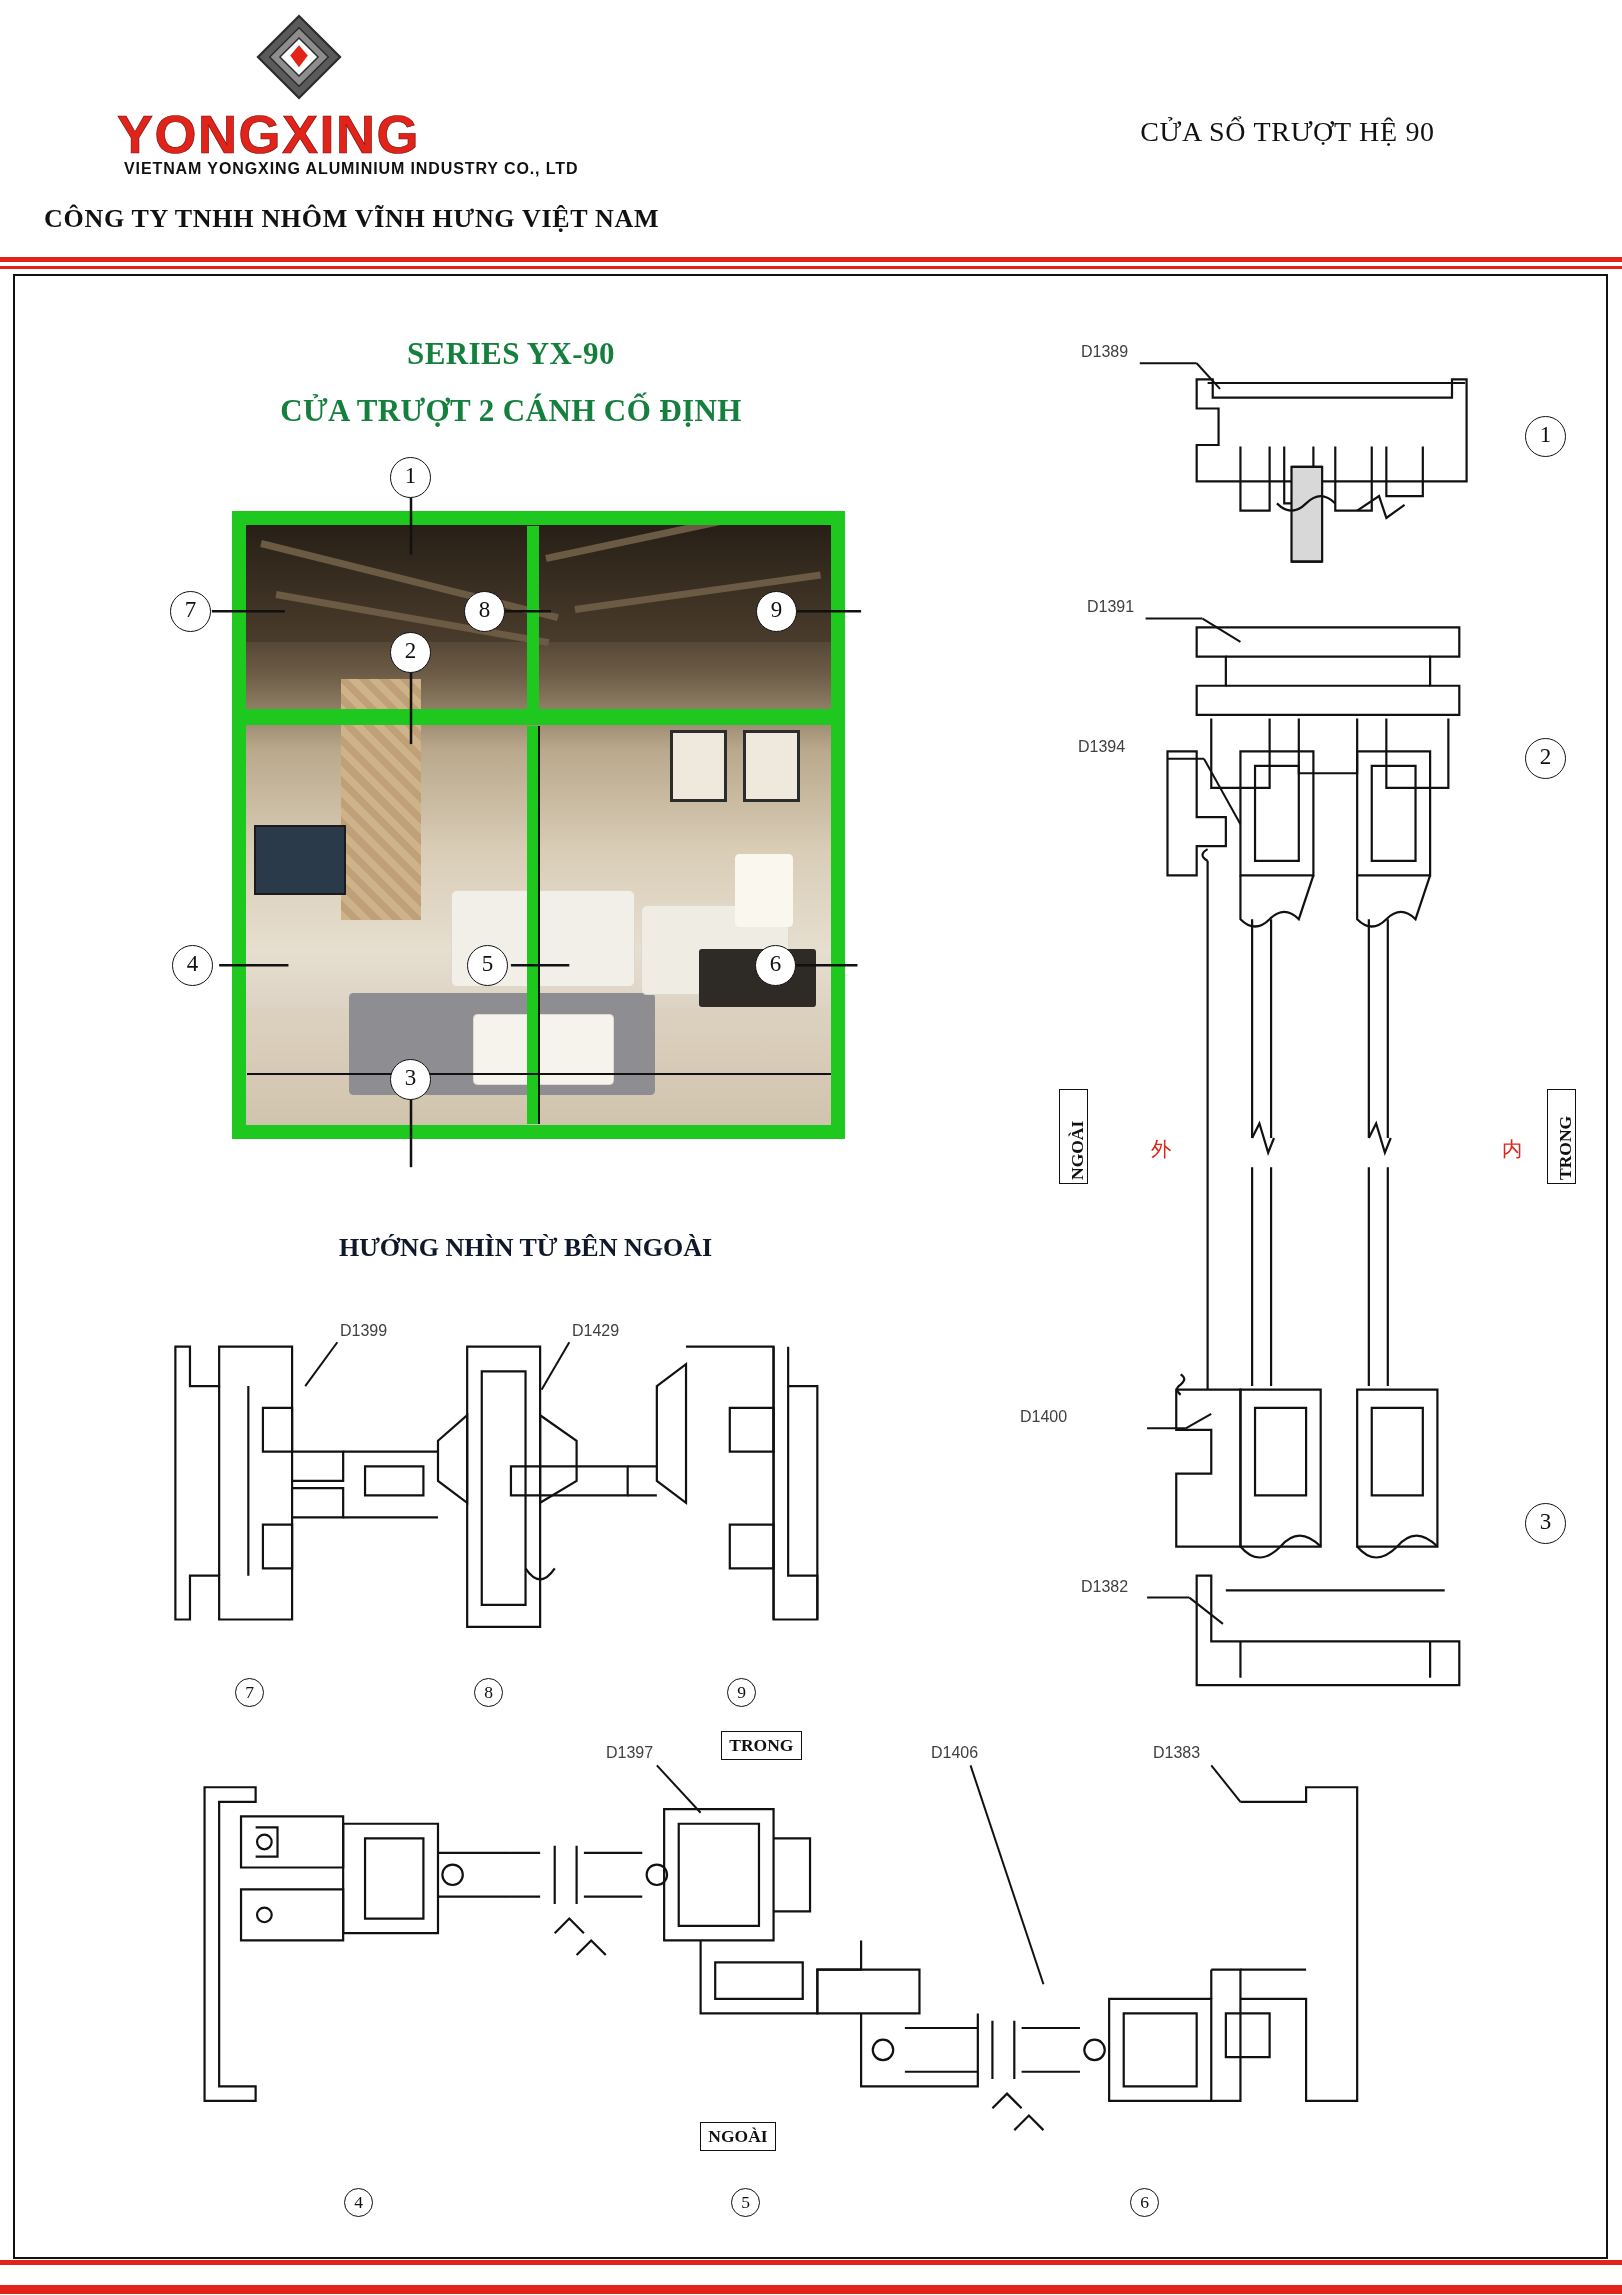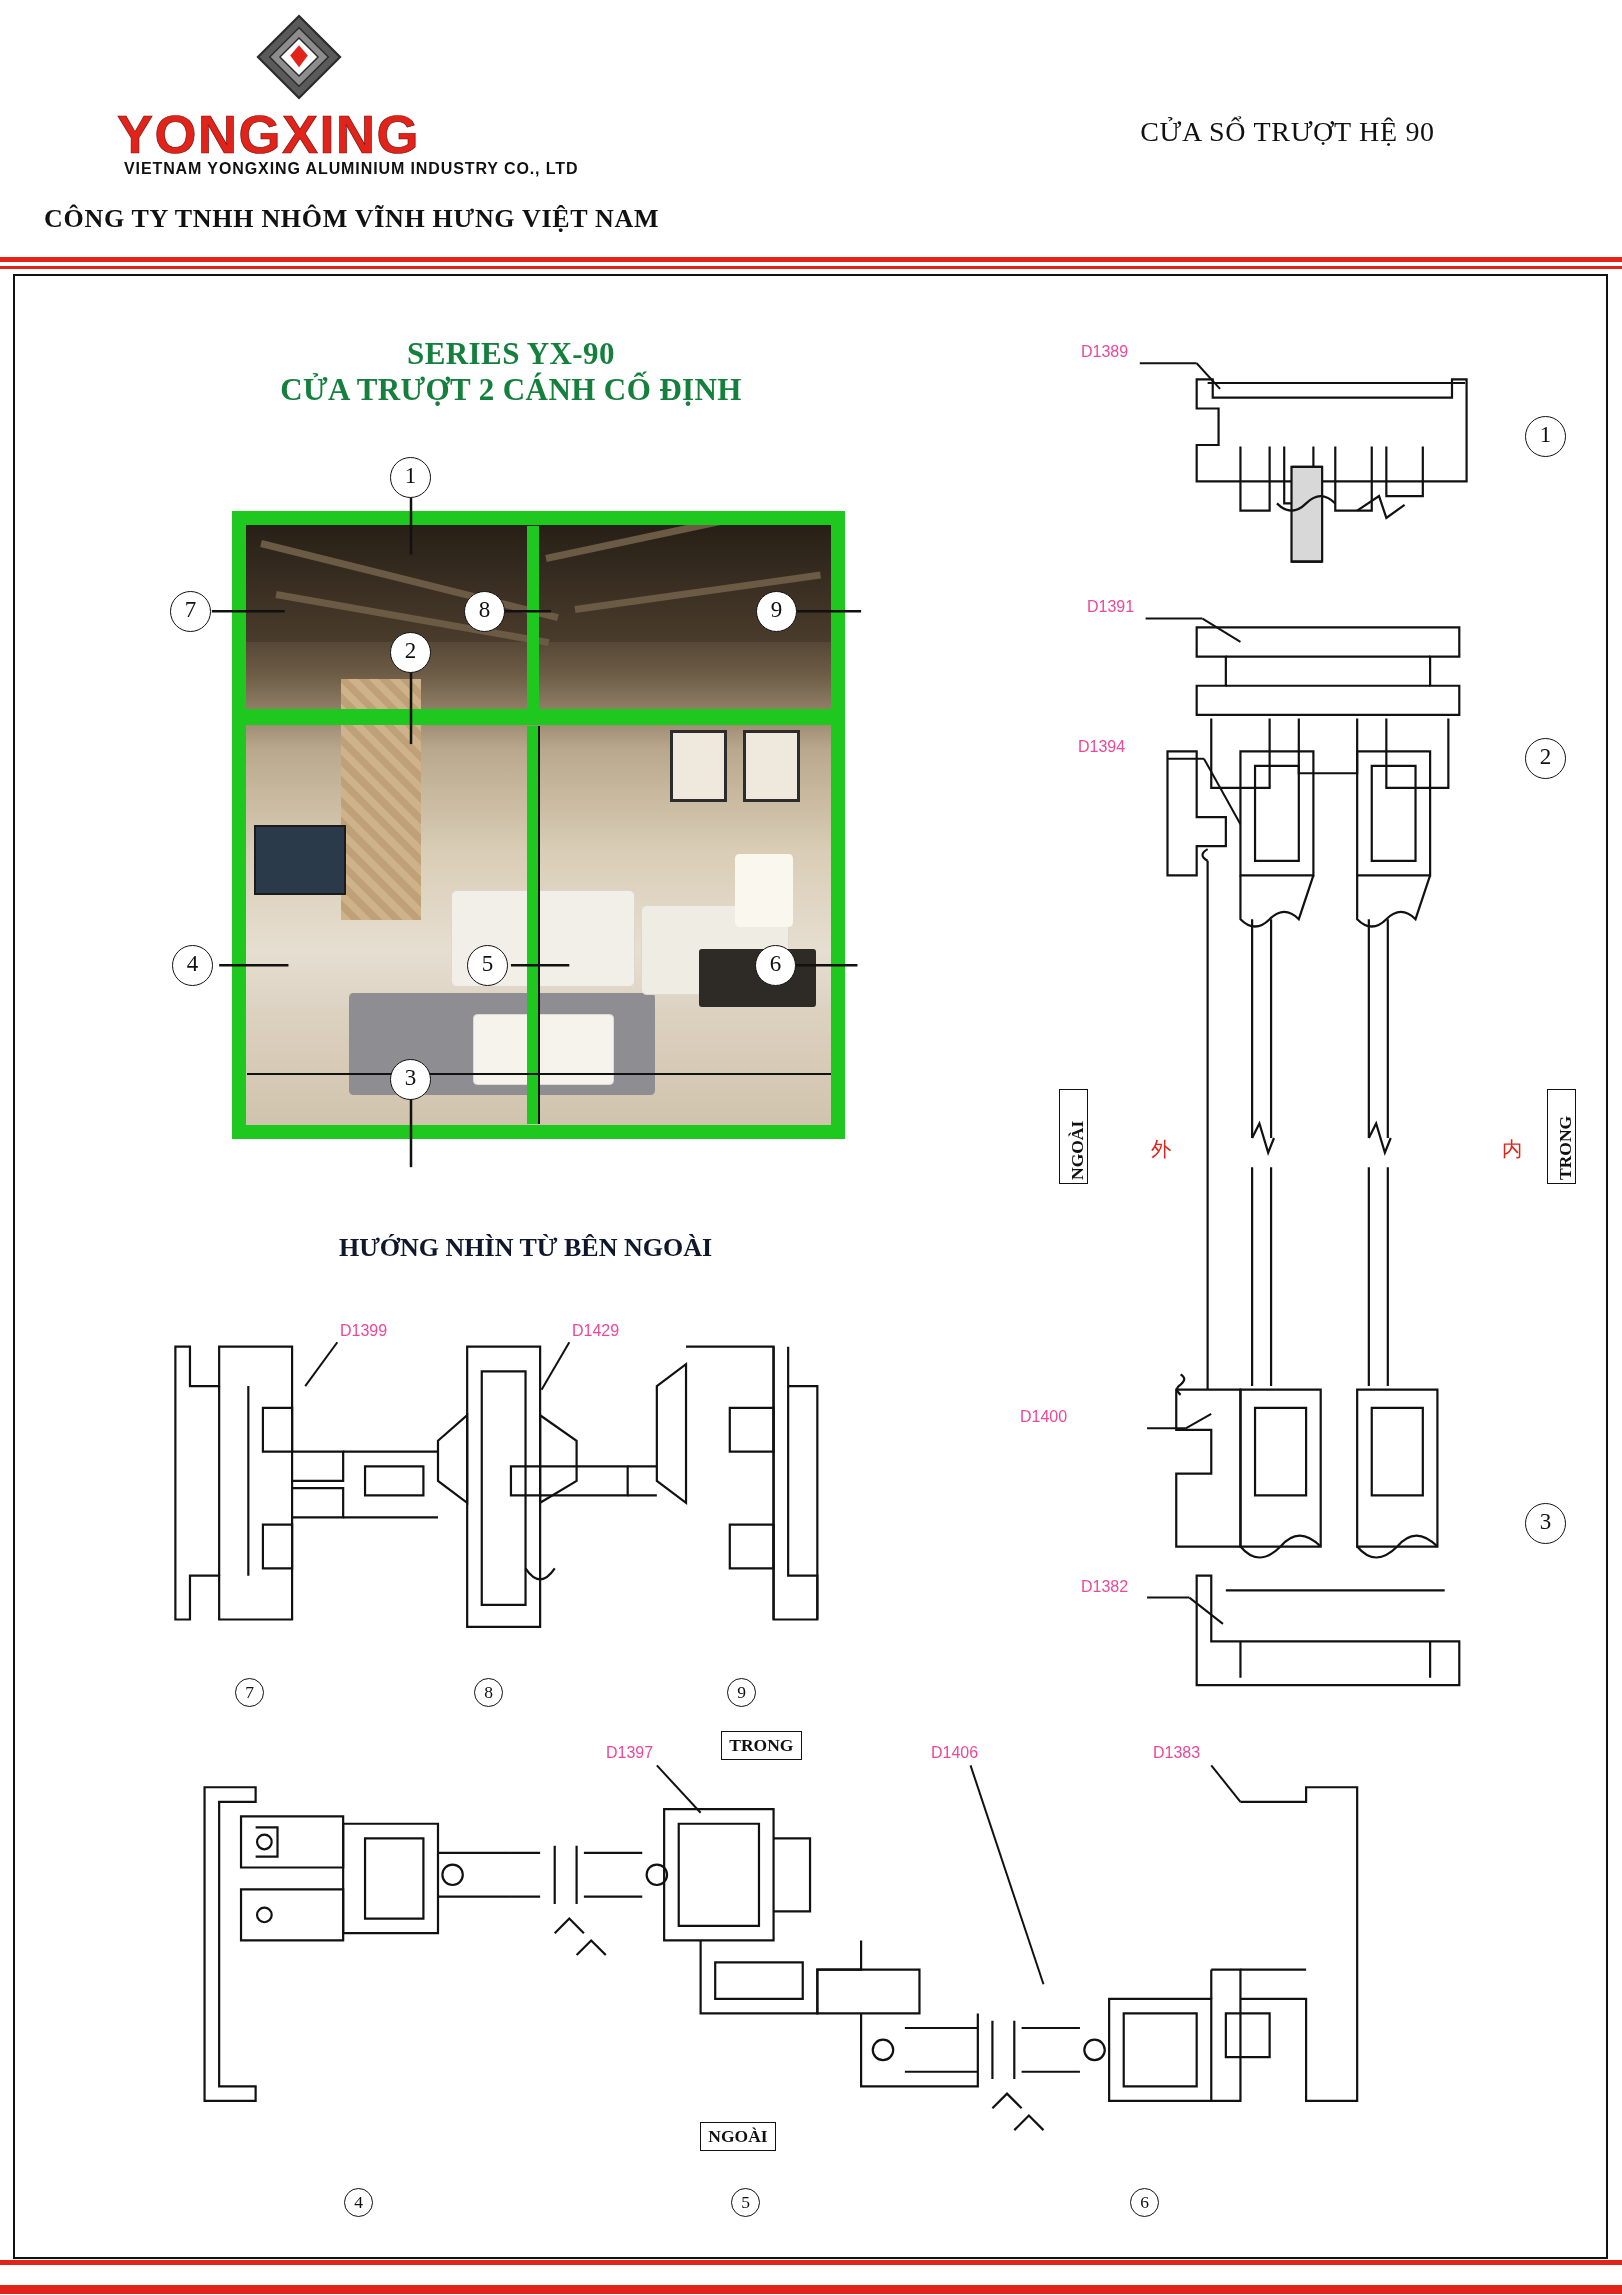--- a/index.html
+++ b/index.html
@@ -104,21 +104,21 @@
   .series-title {
     position: absolute;
     left: 219px; top: 336px;
     width: 584px;
     text-align: center;
     font-weight: bold;
     font-size: 31px;
     color: #15803d;
     letter-spacing: 0.4px;
   }
-  .series-title .t2 { display:block; margin-top: 0; }
+  .series-title .t2 { display:block; margin-top: 21px; }
 
   .view-title {
     position: absolute;
     left: 197px; top: 1233px;
     width: 657px;
     text-align: center;
     font-weight: bold;
     font-size: 26px;
     color: #0f172a;
   }
@@ -200,21 +200,21 @@
     color: #e2231a;
     font-size: 20.4px;
     font-family: "Liberation Serif", serif;
   }
 
   
   .code {
     position: absolute;
     font-family: "Liberation Sans", sans-serif;
     font-size: 16px;
-    color: #ec4899;
+    color: #404040;
     white-space: nowrap;
   }
 
   svg.draw { position: absolute; left:0; top:0; overflow: visible; }
   svg.draw path, svg.draw line, svg.draw polyline, svg.draw rect, svg.draw circle {
     vector-effect: non-scaling-stroke;
   }
 </style>
 </head>
 <body>

